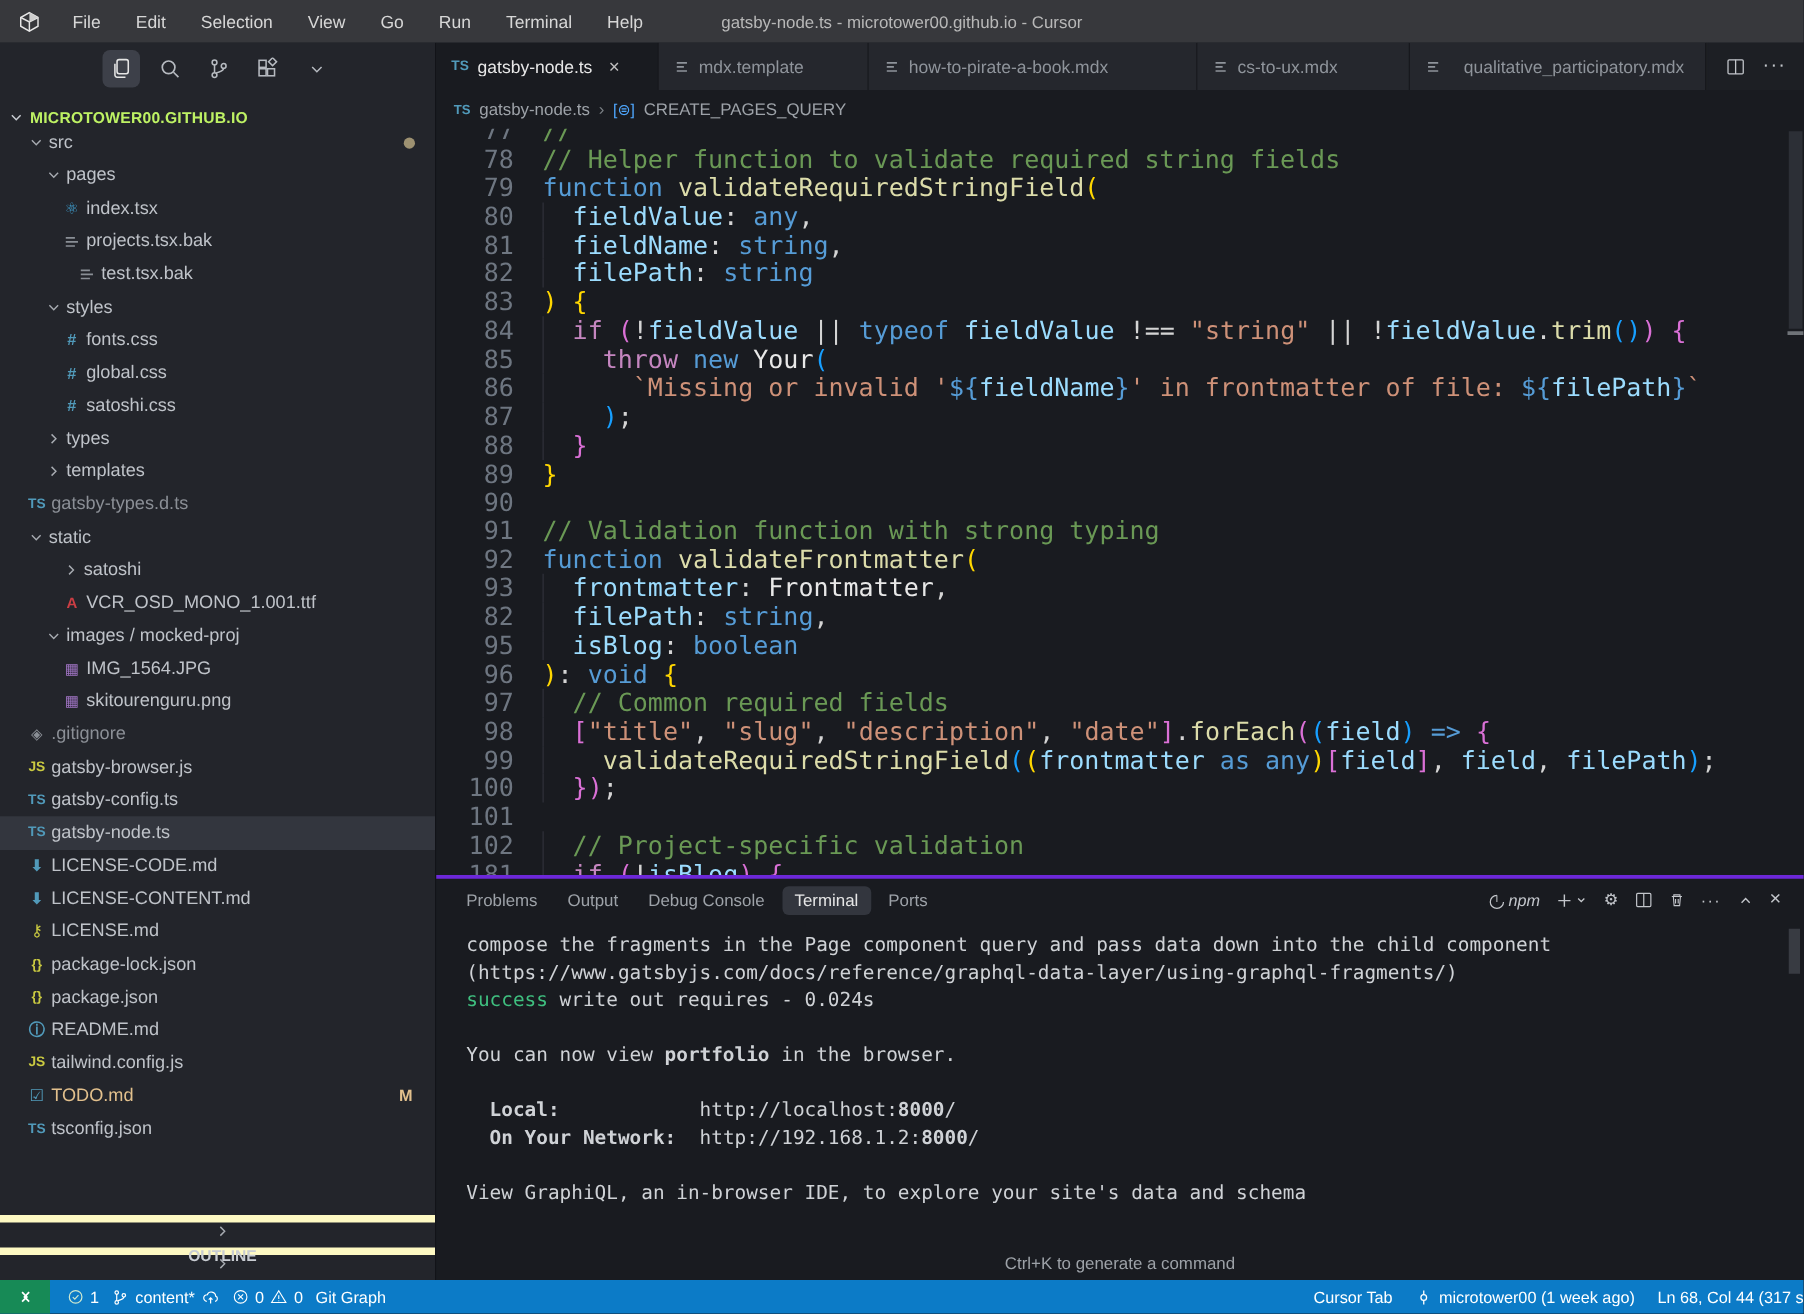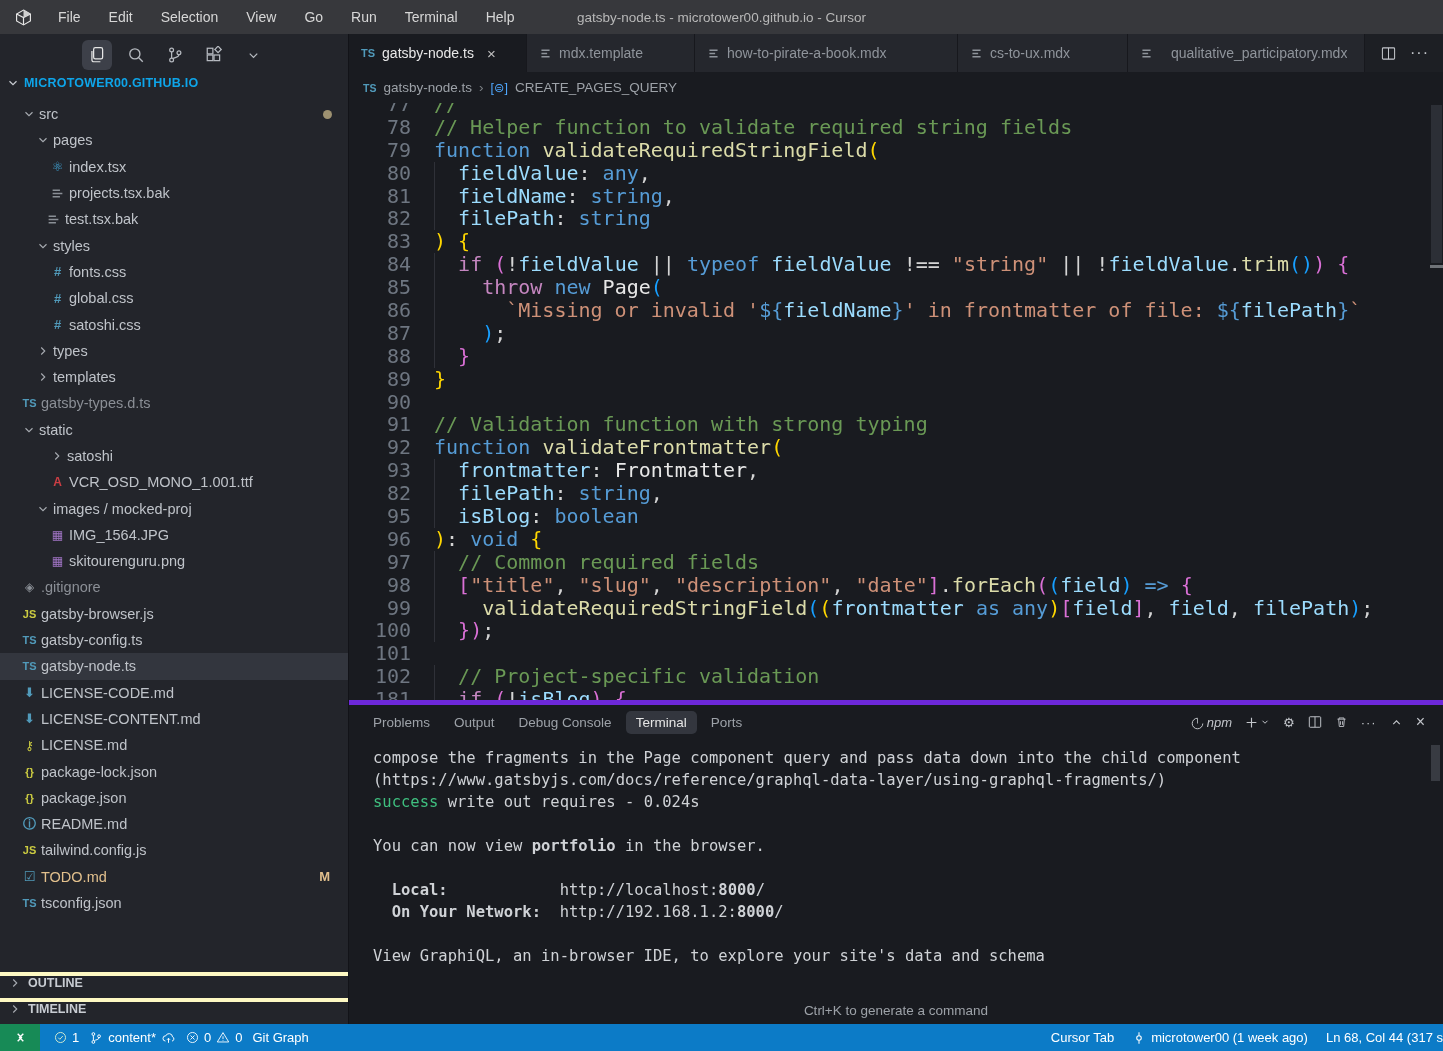--- a/index.html
+++ b/index.html
@@ -16,35 +16,35 @@
   .win-title { position:absolute; left:0; right:0; text-align:center; color:#b8b8b8; font-size:13.5px; pointer-events:none; }
 
   
   .main { flex:1 1 auto; display:flex; min-height:0; }
 
   
   .sidebar { width:349px; background:#23252b; border-right:1px solid #121318; display:flex; flex-direction:column; }
   .activity-row { height:42px; display:flex; align-items:center; gap:9px; padding-left:82px; flex:0 0 auto; }
   .act-btn { width:30px; height:30px; display:flex; align-items:center; justify-content:center; border-radius:6px; color:#b6bac0; }
   .act-btn.active { background:#3d4049; color:#e6e6e6; }
-  .proj-header { height:25px; display:flex; align-items:flex-start; gap:4px; padding-left:6px; color:#0ea5e9;
+  .proj-header { height:25px; display:flex; align-items:flex-end; gap:4px; padding-left:6px; color:#bef264;
     font-weight:bold; font-size:12.5px; letter-spacing:.2px; flex:0 0 auto; }
   .tree { flex:1 1 auto; overflow:hidden; font-size:14.5px; color:#bfc3c9; }
   .trow { height:26.3px; display:flex; align-items:center; white-space:nowrap; cursor:pointer; position:relative; }
   .trow.selected { background:#33363e; }
   .slot { width:17px; display:flex; justify-content:center; align-items:center; flex:0 0 auto; }
   .ticon { width:19px; display:flex; justify-content:center; align-items:center; flex:0 0 auto;
     font-size:12px; font-weight:bold; }
   .tlabel { margin-left:2px; }
   .dim .tlabel { color:#8b8f96; }
   .gold .tlabel { color:#e2c08d; }
   .badge { position:absolute; right:18px; color:#e2c08d; font-weight:bold; font-size:13px; }
   .dot { position:absolute; right:16px; width:9px; height:9px; border-radius:50%; background:#9d9171; }
   .side-sections { flex:0 0 auto; font-size:12.5px; font-weight:bold; color:#c8ccd2; }
-  .side-sec { height:26px; border-top:4px solid #fef9c3; display:flex; gap:6px; padding-left:8px; }
+  .side-sec { height:26px; border-top:6px solid #fef9c3; display:flex; align-items:center; gap:6px; padding-left:8px;flex-direction:column; }
 
   
   .editor-col { flex:1 1 auto; display:flex; flex-direction:column; min-width:0; background:#191b20; }
   .tabbar { height:38px; background:#1d1f24; display:flex; flex:0 0 auto; align-items:stretch; }
   .tab { display:flex; align-items:center; gap:7px; padding:0 12px; background:#25272d; color:#8f949b;
     font-size:14px; border-right:1px solid #17181d; overflow:hidden; white-space:nowrap; flex:0 0 auto; }
   .tab.active { background:#191b20; color:#e8e8e8; }
   .tab .close { margin-left:6px; color:#c0c0c0; font-size:15px; }
   .tab-ficon { font-size:11px; font-weight:bold; color:#519aba; }
   .tab-micon { color:#8f949b; letter-spacing:-1px; }
@@ -63,21 +63,21 @@
   .ln { width:62px; flex:0 0 auto; text-align:right; color:#6e7681; user-select:none; }
   .ctext { padding-left:23px; white-space:pre; position:relative; }
   .guide { position:absolute; left:85px; top:0; bottom:0; width:1px; background:#2f3138; }
   .tk-cm{color:#6a9955}.tk-kw{color:#569cd6}.tk-ctl{color:#c586c0}.tk-fn{color:#dcdcaa}
   .tk-var{color:#9cdcfe}.tk-str{color:#ce9178}.tk-d{color:#d4d4d4}.tk-cls{color:#e8e8e8}
   .tk-b1{color:#ffd700}.tk-b2{color:#da70d6}.tk-b3{color:#179fff}
   .ed-scroll { position:absolute; right:1px; top:2px; width:11px; height:158px; background:#383b42; opacity:.65; }
   .ed-scroll-mark { position:absolute; right:0; top:162px; width:13px; height:3px; background:#6f7378; }
 
   
-  .panel { height:324px; flex:0 0 auto; border-top:5px solid #6d28d9; display:flex; flex-direction:column; position:relative; }
+  .panel { height:324px; flex:0 0 auto; border-top:3px solid #6d28d9; display:flex; flex-direction:column; position:relative; }
   .panel-tabs { height:34px; display:flex; align-items:center; padding-left:14px; gap:4px; flex:0 0 auto; }
   .ptab { padding:4px 10px; font-size:13.5px; color:#9da2a8; border-radius:5px; }
   .ptab.active { background:#33363e; color:#e6e6e6; }
   .panel-actions { margin-left:auto; display:flex; align-items:center; gap:13px; padding-right:18px; color:#c3c6cb; font-size:13px; }
   .pa-icon { display:flex; align-items:flex-end; gap:3px;font-style:italic; }
   .term { flex:1 1 auto; padding:8px 0 0 24px; font-family:"DejaVu Sans Mono","Liberation Mono",monospace;
     font-size:15.5px; line-height:22px; color:#cfd2d6; overflow:hidden; }
   .tline { white-space:pre; height:22px; }
   .ts-green { color:#3fbf7f; }
   .ts-b { font-weight:bold; }
@@ -187,21 +187,21 @@
             <span class="tlabel">index.tsx</span>
           </div>
           <div class="trow" style="padding-left: 48px;">
             <span class="ticon">
               <svg width="13" height="13" viewBox="0 0 16 16" stroke="#8a8f96" stroke-width="1.6">
                 <path d="M2 4 h9 M2 8 h12 M2 12 h9"></path>
               </svg>
             </span>
             <span class="tlabel">projects.tsx.bak</span>
           </div>
-          <div class="trow" style="padding-left: 44px;">
+          <div class="trow" style="padding-left: 60px;">
             <span class="ticon">
               <svg width="13" height="13" viewBox="0 0 16 16" stroke="#8a8f96" stroke-width="1.6">
                 <path d="M2 4 h9 M2 8 h12 M2 12 h9"></path>
               </svg>
             </span>
             <span class="tlabel">test.tsx.bak</span>
           </div>
           <div class="trow" style="padding-left: 34px;">
             <span class="slot">
               <svg width="14" height="14" viewBox="0 0 16 16" fill="none" stroke="#a7abb1" stroke-width="1.3">
@@ -485,21 +485,21 @@
               <span class="ln">83</span>
               <span class="ctext"><span class="tk-b1">)</span><span class="tk-d"> </span><span class="tk-b1">{</span></span>
             </div>
             <div class="cline">
               <span class="ln">84</span>
               <span class="ctext"><span class="tk-d">  </span><span class="tk-ctl">if</span><span class="tk-d"> </span><span class="tk-b2">(</span><span class="tk-d">!</span><span class="tk-var">fieldValue</span><span class="tk-d"> || </span><span class="tk-kw">typeof</span><span class="tk-d"> </span><span class="tk-var">fieldValue</span><span class="tk-d"> !== </span><span class="tk-str">"string"</span><span class="tk-d"> || </span><span class="tk-d">!</span><span class="tk-var">fieldValue</span><span class="tk-d">.</span><span class="tk-fn">trim</span><span class="tk-b3">(</span><span class="tk-b3">)</span><span class="tk-b2">)</span><span class="tk-d"> </span><span class="tk-b2">{</span></span>
               <span class="guide"></span>
             </div>
             <div class="cline">
               <span class="ln">85</span>
-              <span class="ctext"><span class="tk-d">    </span><span class="tk-ctl">throw</span><span class="tk-d"> </span><span class="tk-kw">new</span><span class="tk-d"> </span><span class="tk-cls">Page</span><span class="tk-b3">(</span></span>
+              <span class="ctext"><span class="tk-d">    </span><span class="tk-ctl">throw</span><span class="tk-d"> </span><span class="tk-kw">new</span><span class="tk-d"> </span><span class="tk-cls">Your</span><span class="tk-b3">(</span></span>
               <span class="guide"></span>
             </div>
             <div class="cline">
               <span class="ln">86</span>
               <span class="ctext"><span class="tk-d">      </span><span class="tk-str">`Missing or invalid '</span><span class="tk-kw">${</span><span class="tk-var">fieldName</span><span class="tk-kw">}</span><span class="tk-str">' in frontmatter of file: </span><span class="tk-kw">${</span><span class="tk-var">filePath</span><span class="tk-kw">}</span><span class="tk-str">`</span></span>
               <span class="guide"></span>
             </div>
             <div class="cline">
               <span class="ln">87</span>
               <span class="ctext"><span class="tk-d">    </span><span class="tk-b3">)</span><span class="tk-d">;</span></span>

